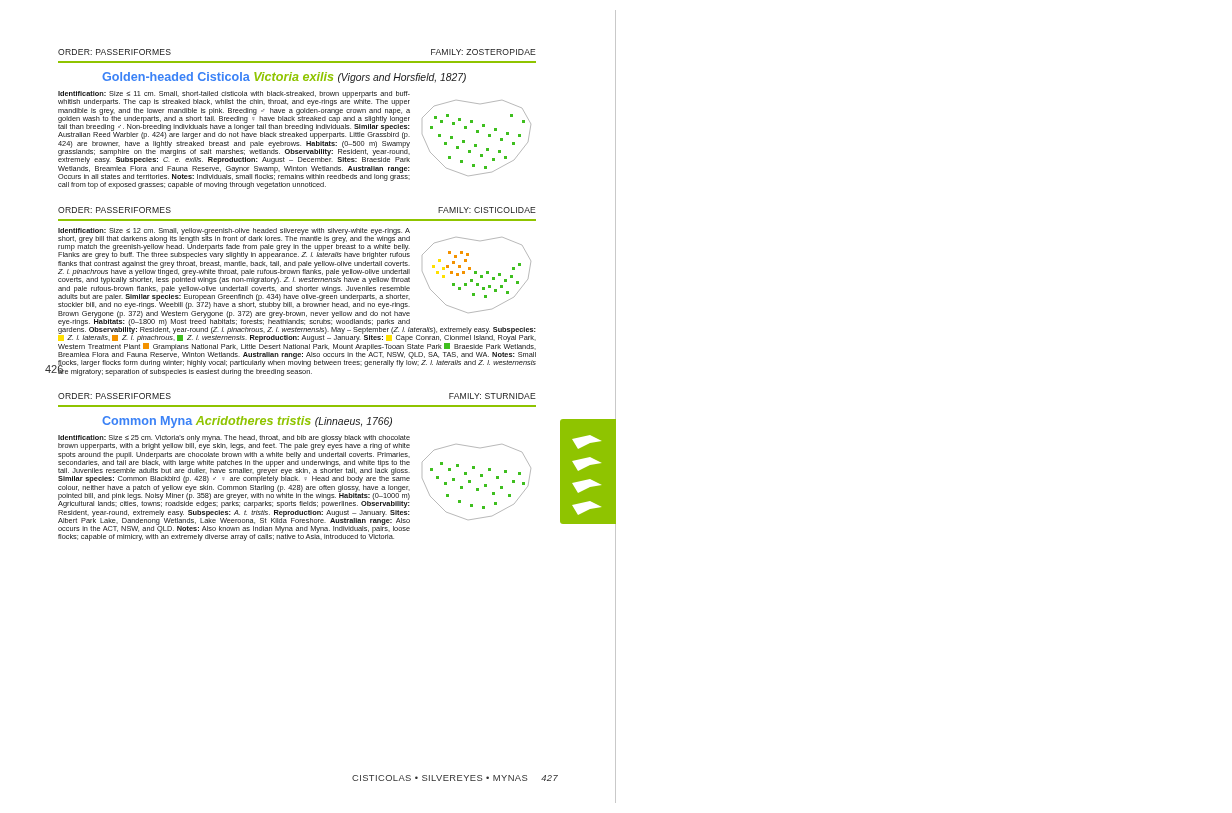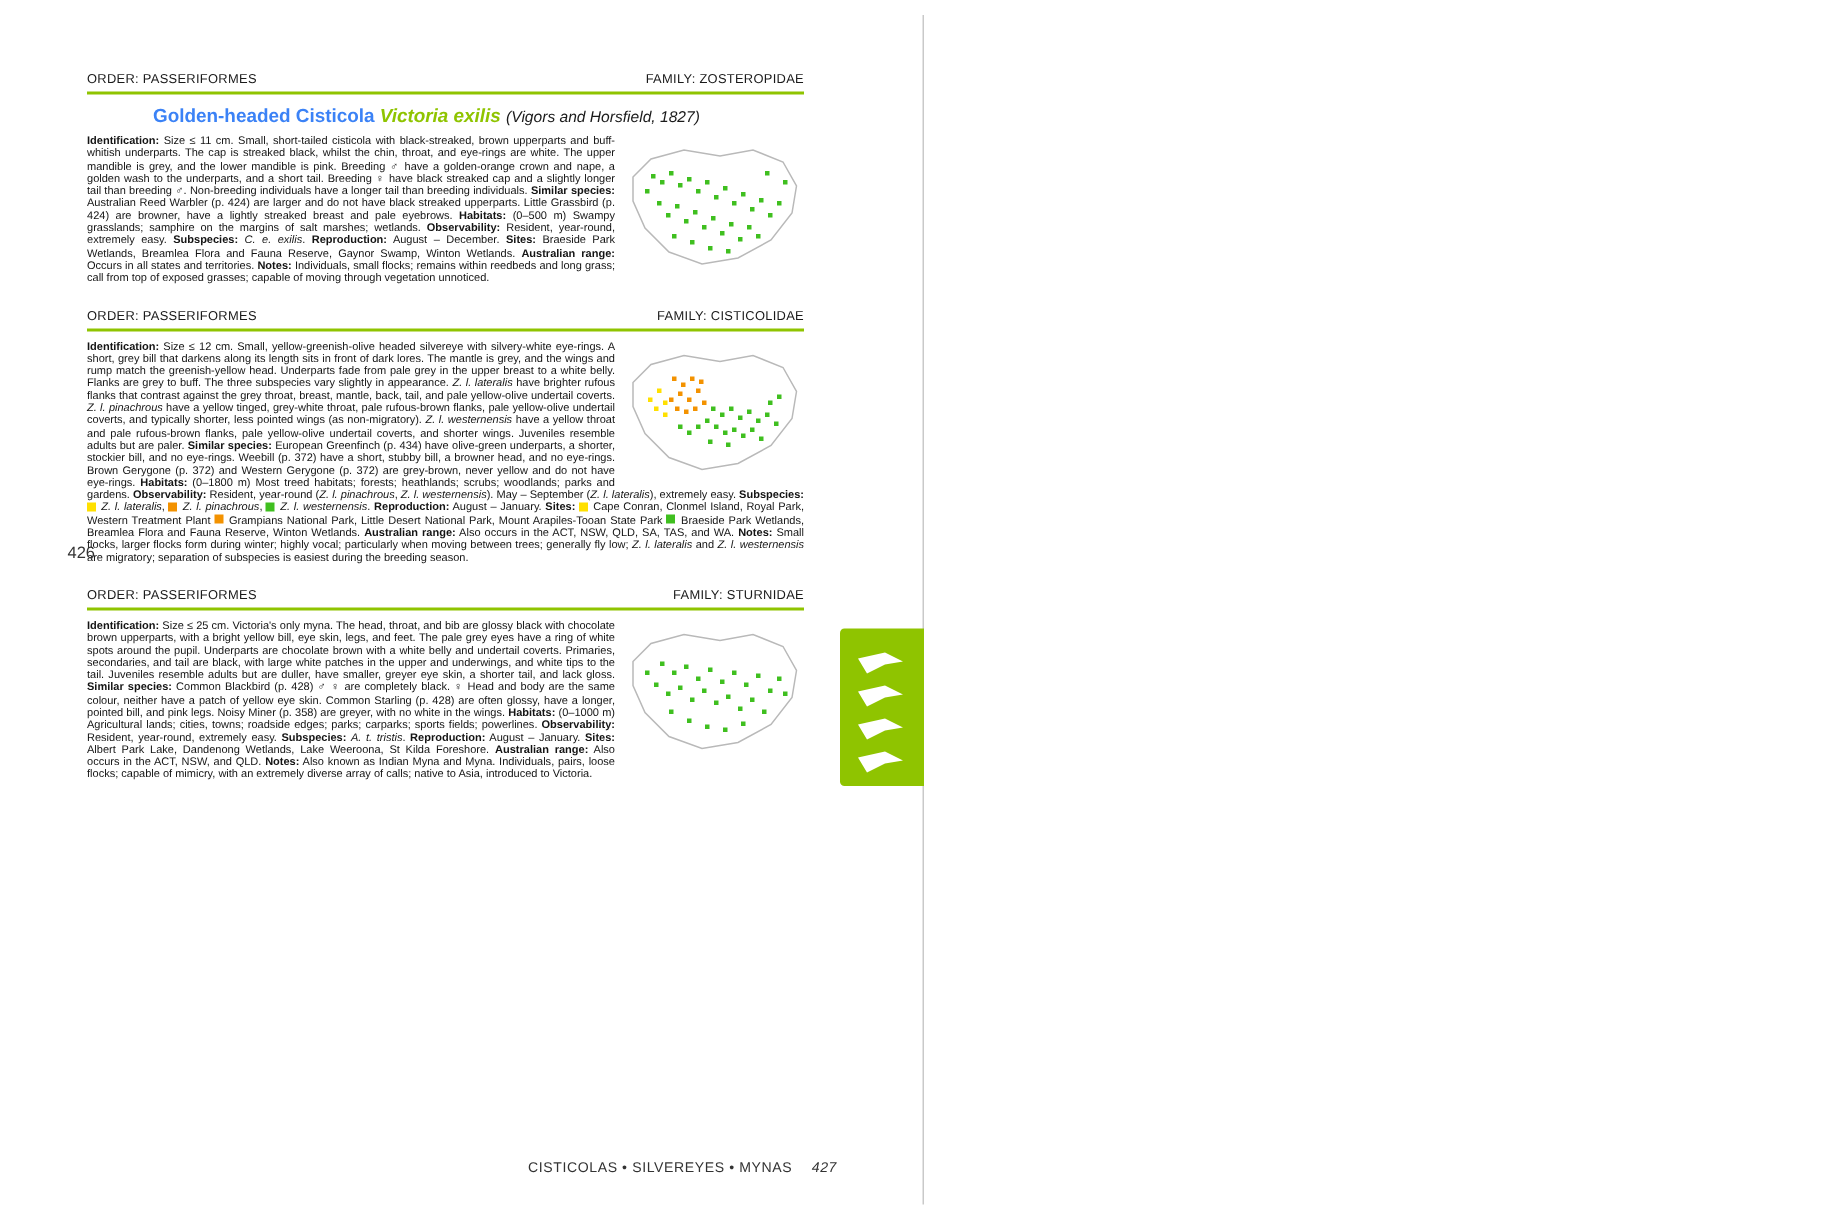--- a/index.html
+++ b/index.html
@@ -190,20 +190,25 @@
           <div class="bodytext"><b>Identification:</b> Size ≤ 12 cm. Small, yellow-greenish-olive headed silvereye with silvery-white eye-rings. A short, grey bill that darkens along its length sits in front of dark lores. The mantle is grey, and the wings and rump match the greenish-yellow head. Underparts fade from pale grey in the upper breast to a white belly. Flanks are grey to buff. The three subspecies vary slightly in appearance. <i>Z. l. lateralis</i> have brighter rufous flanks that contrast against the grey throat, breast, mantle, back, tail, and pale yellow-olive undertail coverts. <i>Z. l. pinachrous</i> have a yellow tinged, grey-white throat, pale rufous-brown flanks, pale yellow-olive undertail coverts, and typically shorter, less pointed wings (as non-migratory). <i>Z. l. westernensis</i> have a yellow throat and pale rufous-brown flanks, pale yellow-olive undertail coverts, and shorter wings. Juveniles resemble adults but are paler. <b>Similar species:</b> European Greenfinch (p. 434) have olive-green underparts, a shorter, stockier bill, and no eye-rings. Weebill (p. 372) have a short, stubby bill, a browner head, and no eye-rings. Brown Gerygone (p. 372) and Western Gerygone (p. 372) are grey-brown, never yellow and do not have eye-rings. <b>Habitats:</b> (0–1800 m) Most treed habitats; forests; heathlands; scrubs; woodlands; parks and gardens. <b>Observability:</b> Resident, year-round (<i>Z. l. pinachrous</i>, <i>Z. l. westernensis</i>). May – September (<i>Z. l. lateralis</i>), extremely easy. <b>Subspecies:</b> <span class="swatch" style="background:#ffe000"></span> <i>Z. l. lateralis</i>, <span class="swatch" style="background:#f39200"></span> <i>Z. l. pinachrous</i>, <span class="swatch" style="background:#3fbf1f"></span> <i>Z. l. westernensis</i>. <b>Reproduction:</b> August – January. <b>Sites:</b> <span class="swatch" style="background:#ffe000"></span> Cape Conran, Clonmel Island, Royal Park, Western Treatment Plant <span class="swatch" style="background:#f39200"></span> Grampians National Park, Little Desert National Park, Mount Arapiles-Tooan State Park <span class="swatch" style="background:#3fbf1f"></span> Braeside Park Wetlands, Breamlea Flora and Fauna Reserve, Winton Wetlands. <b>Australian range:</b> Also occurs in the ACT, NSW, QLD, SA, TAS, and WA. <b>Notes:</b> Small flocks, larger flocks form during winter; highly vocal; particularly when moving between trees; generally fly low; <i>Z. l. lateralis</i> and <i>Z. l. westernensis</i> are migratory; separation of subspecies is easiest during the breeding season.</div>
         </div>
       </div>
 
       <div class="species-block">
         <div class="orderline">
           <span>ORDER: PASSERIFORMES</span>
           <span>FAMILY: STURNIDAE</span>
         </div>
         <div class="hdr-under"></div>
+        <div class="sp-name">
+          <span class="common">Common Myna</span>
+          <span class="sci">Acridotheres tristis</span>
+          <span class="auth">(Linnaeus, 1766)</span>
+        </div>
         <div class="body-wrap">
           <div class="map">
             <svg width="118" height="96" viewBox="0 0 118 96">
               <path d="M4 28 L16 16 L38 10 L62 14 L84 10 L104 18 L113 34 L110 52 L96 70 L74 82 L50 86 L28 78 L12 62 L4 44 Z" fill="#ffffff" stroke="#b9b9b9" stroke-width="1"></path>
               <g fill="#3fbf1f">
                 <rect x="22" y="28" width="3" height="3"></rect>
                   <rect x="30" y="34" width="3" height="3"></rect>
                 <rect x="38" y="30" width="3" height="3"></rect>
                   <rect x="46" y="38" width="3" height="3"></rect>
                 <rect x="54" y="32" width="3" height="3"></rect>

